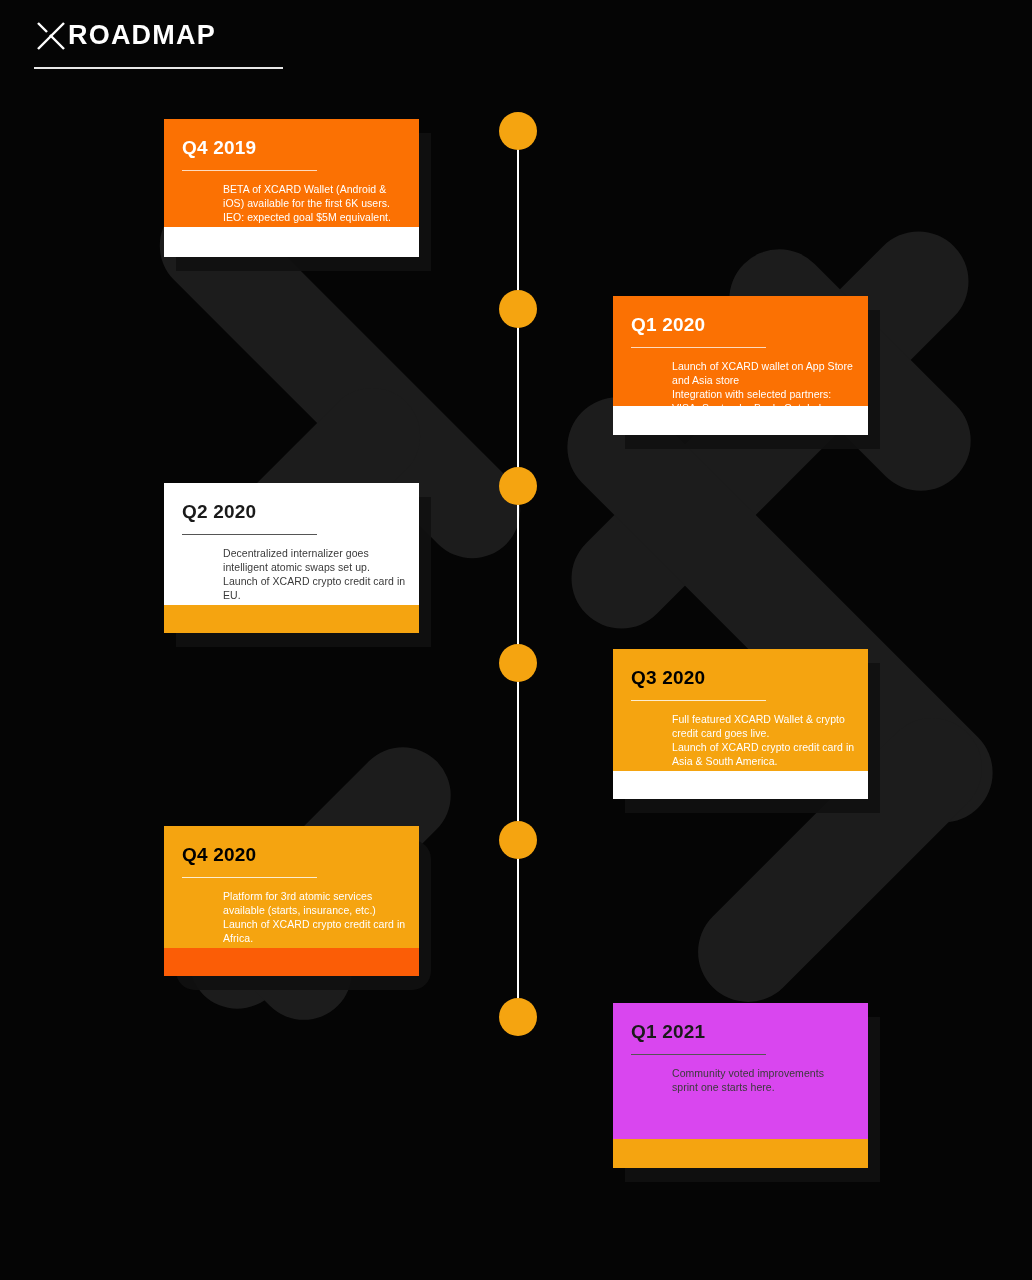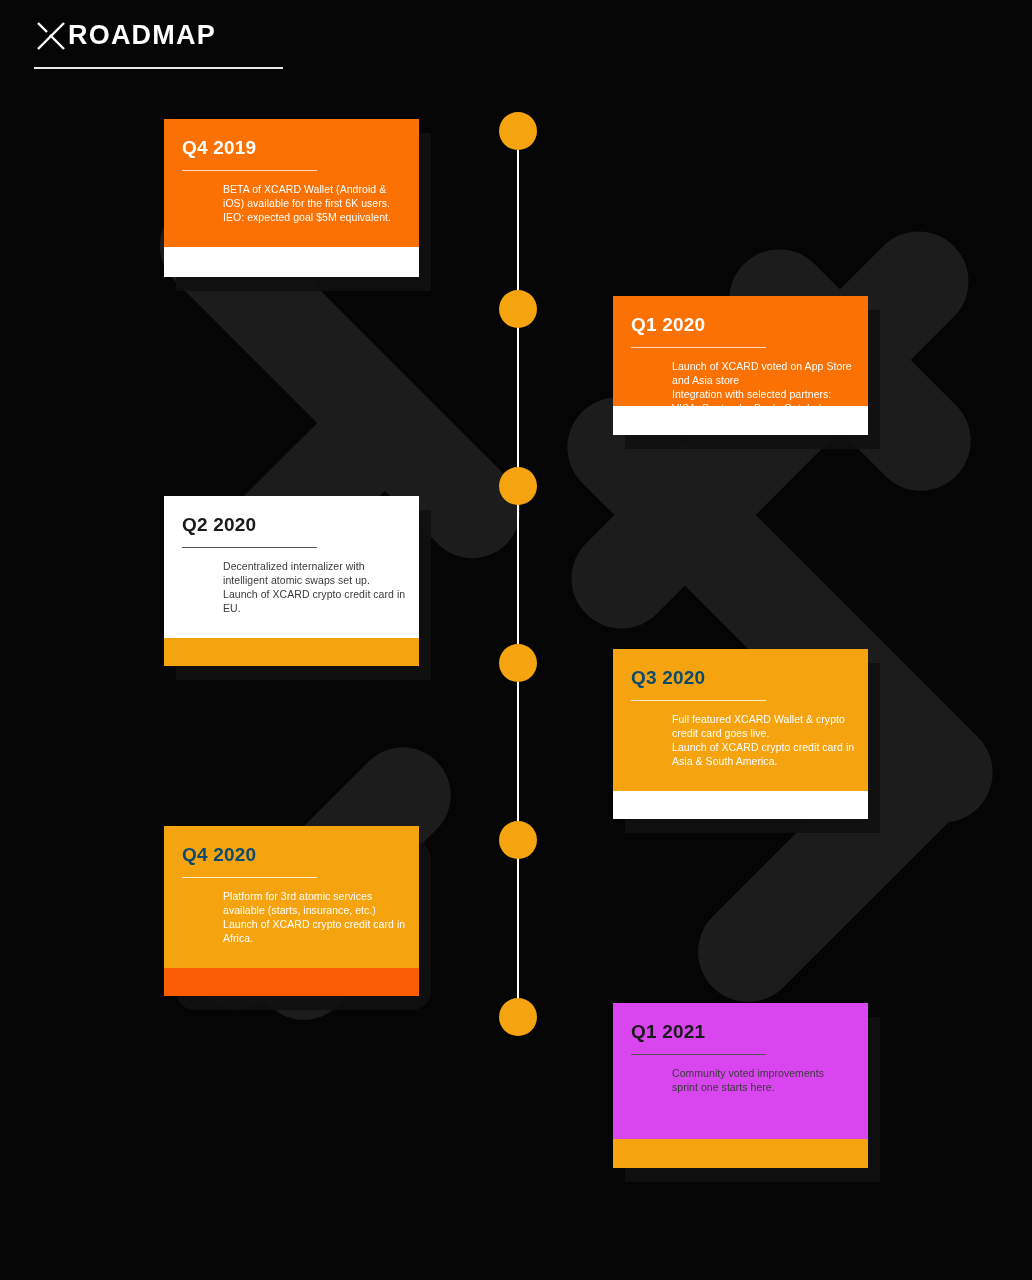--- a/index.html
+++ b/index.html
@@ -46,38 +46,38 @@
   .dot {
     position:absolute; width:38px; height:38px; border-radius:50%;
     background:#F5A410; left:518px; transform:translateX(-50%); z-index:3;
   }
 
   
   .card {
     position:absolute; width:255px; z-index:4;
     box-shadow: 12px 14px 0 rgba(16,16,16,0.92);
   }
-  .card-body { padding:19px 18px 22px 18px; }
+  .card-body { padding:19px 18px 2px 18px; }
   .card-title {
     font-size:19px; font-weight:bold; letter-spacing:0.2px; line-height:1.1;
   }
   .card-rule { height:1px; margin:11px 0 12px 0; width:135px; }
   .card-text { font-size:10.5px; line-height:1.33; letter-spacing:0.05px; }
   .card-text div { white-space:nowrap;margin-left:41px; }
   .card-foot { height:100%; width:100%; }
 
   
   .v-orange .card-body { background:#FB7103; }
   .v-orange .card-title { color:#ffffff; }
   .v-orange .card-rule  { background:rgba(255,255,255,0.75); }
   .v-orange .card-text  { color:#ffffff; }
 
   
   .v-amber .card-body { background:#F5A410; }
-  .v-amber .card-title { color:#0c4a6e; }
+  .v-amber .card-title { color:#000000; }
   .v-amber .card-rule  { background:rgba(255,255,255,0.8); }
   .v-amber .card-text  { color:#ffffff; }
 
   
   .v-white .card-body { background:#ffffff; }
   .v-white .card-title { color:#1a1a1a; }
   .v-white .card-rule  { background:#555555; }
   .v-white .card-text  { color:#3a3a3a; }
 
   .f-white  { background:#ffffff; }
@@ -131,35 +131,35 @@
         </div>
     </div>
     <div class="card-foot f-white" style="height: 30px; background: rgb(255, 255, 255);"></div>
   </div>
 
   <div class="card v-orange" id="card-1" style="left:613px; top:296px;">
     <div class="card-body" style="padding-bottom: 0px; height: 110px; overflow: hidden; background: rgb(251, 113, 3);">
       <div class="card-title">Q1 2020</div>
       <div class="card-rule"></div>
       <div class="card-text">
-          <div>Launch of XCARD voted on App Store</div>
+          <div>Launch of XCARD wallet on App Store</div>
           <div>and Asia store</div>
           <div>Integration with selected partners:</div>
           <div>VISA, Santander Bank, GateLab,</div>
         </div>
     </div>
     <div class="card-foot f-white" style="height: 29px; background: rgb(255, 255, 255);"></div>
   </div>
 
-  <div class="card v-white" id="card-2" style="left:164px; top:496px;">
+  <div class="card v-white" id="card-2" style="left:164px; top:483px;">
     <div class="card-body" style="background: rgb(255, 255, 255);">
       <div class="card-title">Q2 2020</div>
       <div class="card-rule"></div>
       <div class="card-text">
-          <div>Decentralized internalizer with</div>
+          <div>Decentralized internalizer goes</div>
           <div>intelligent atomic swaps set up.</div>
           <div>Launch of XCARD crypto credit card in</div>
           <div>EU.</div>
         </div>
     </div>
     <div class="card-foot f-amber" style="height: 28px; background: rgb(245, 164, 16);"></div>
   </div>
 
   <div class="card v-amber" id="card-3" style="left:613px; top:649px;">
     <div class="card-body" style="background: rgb(245, 164, 16);">

